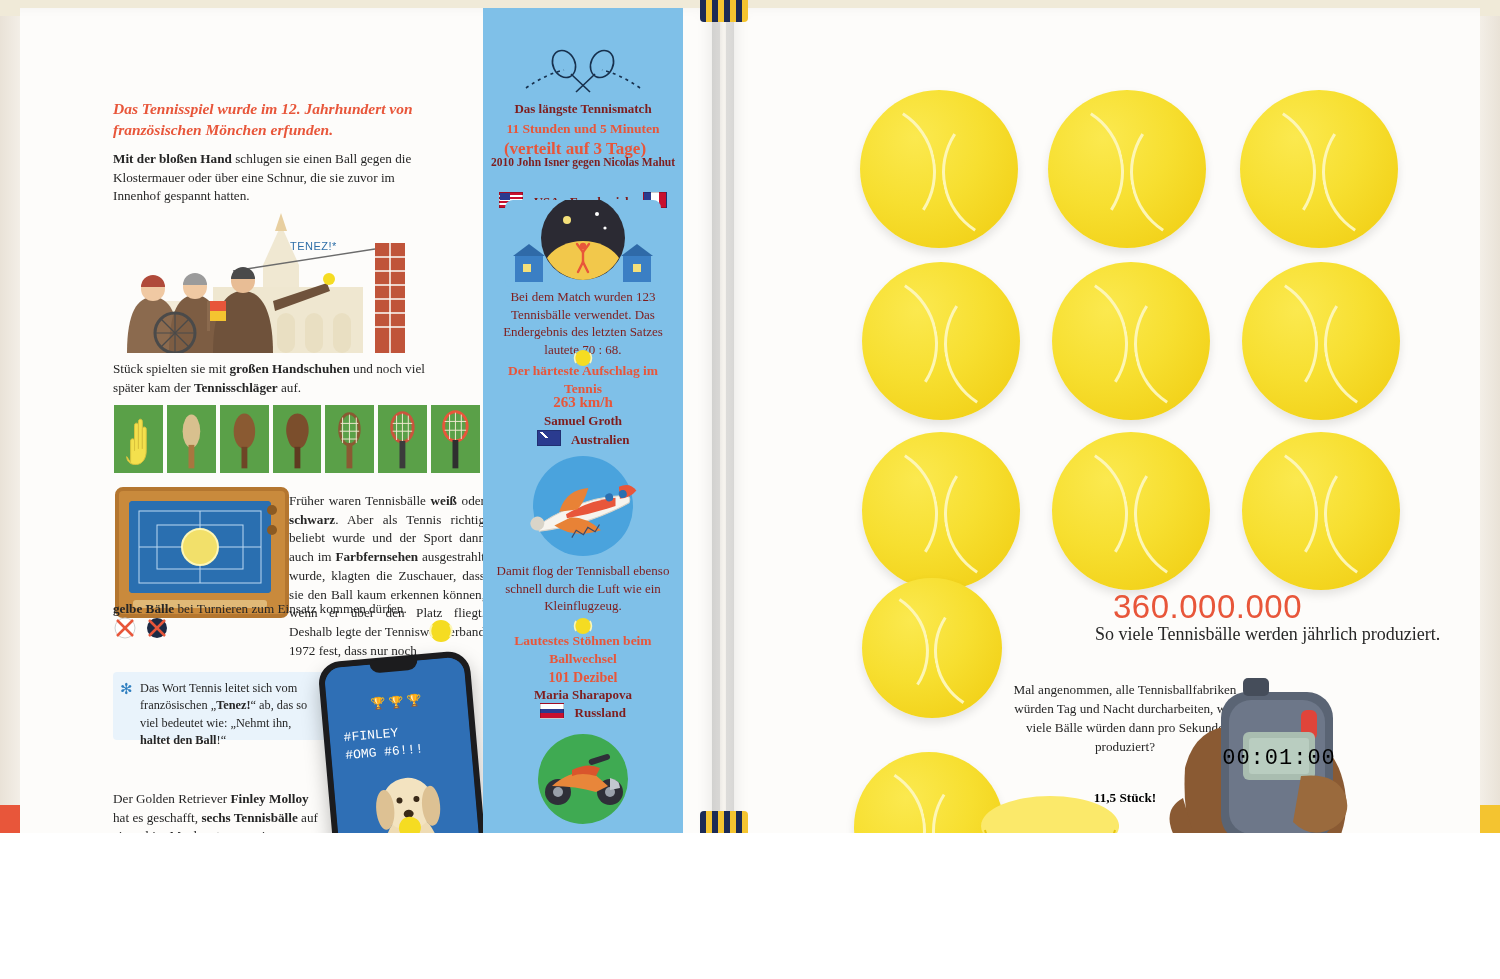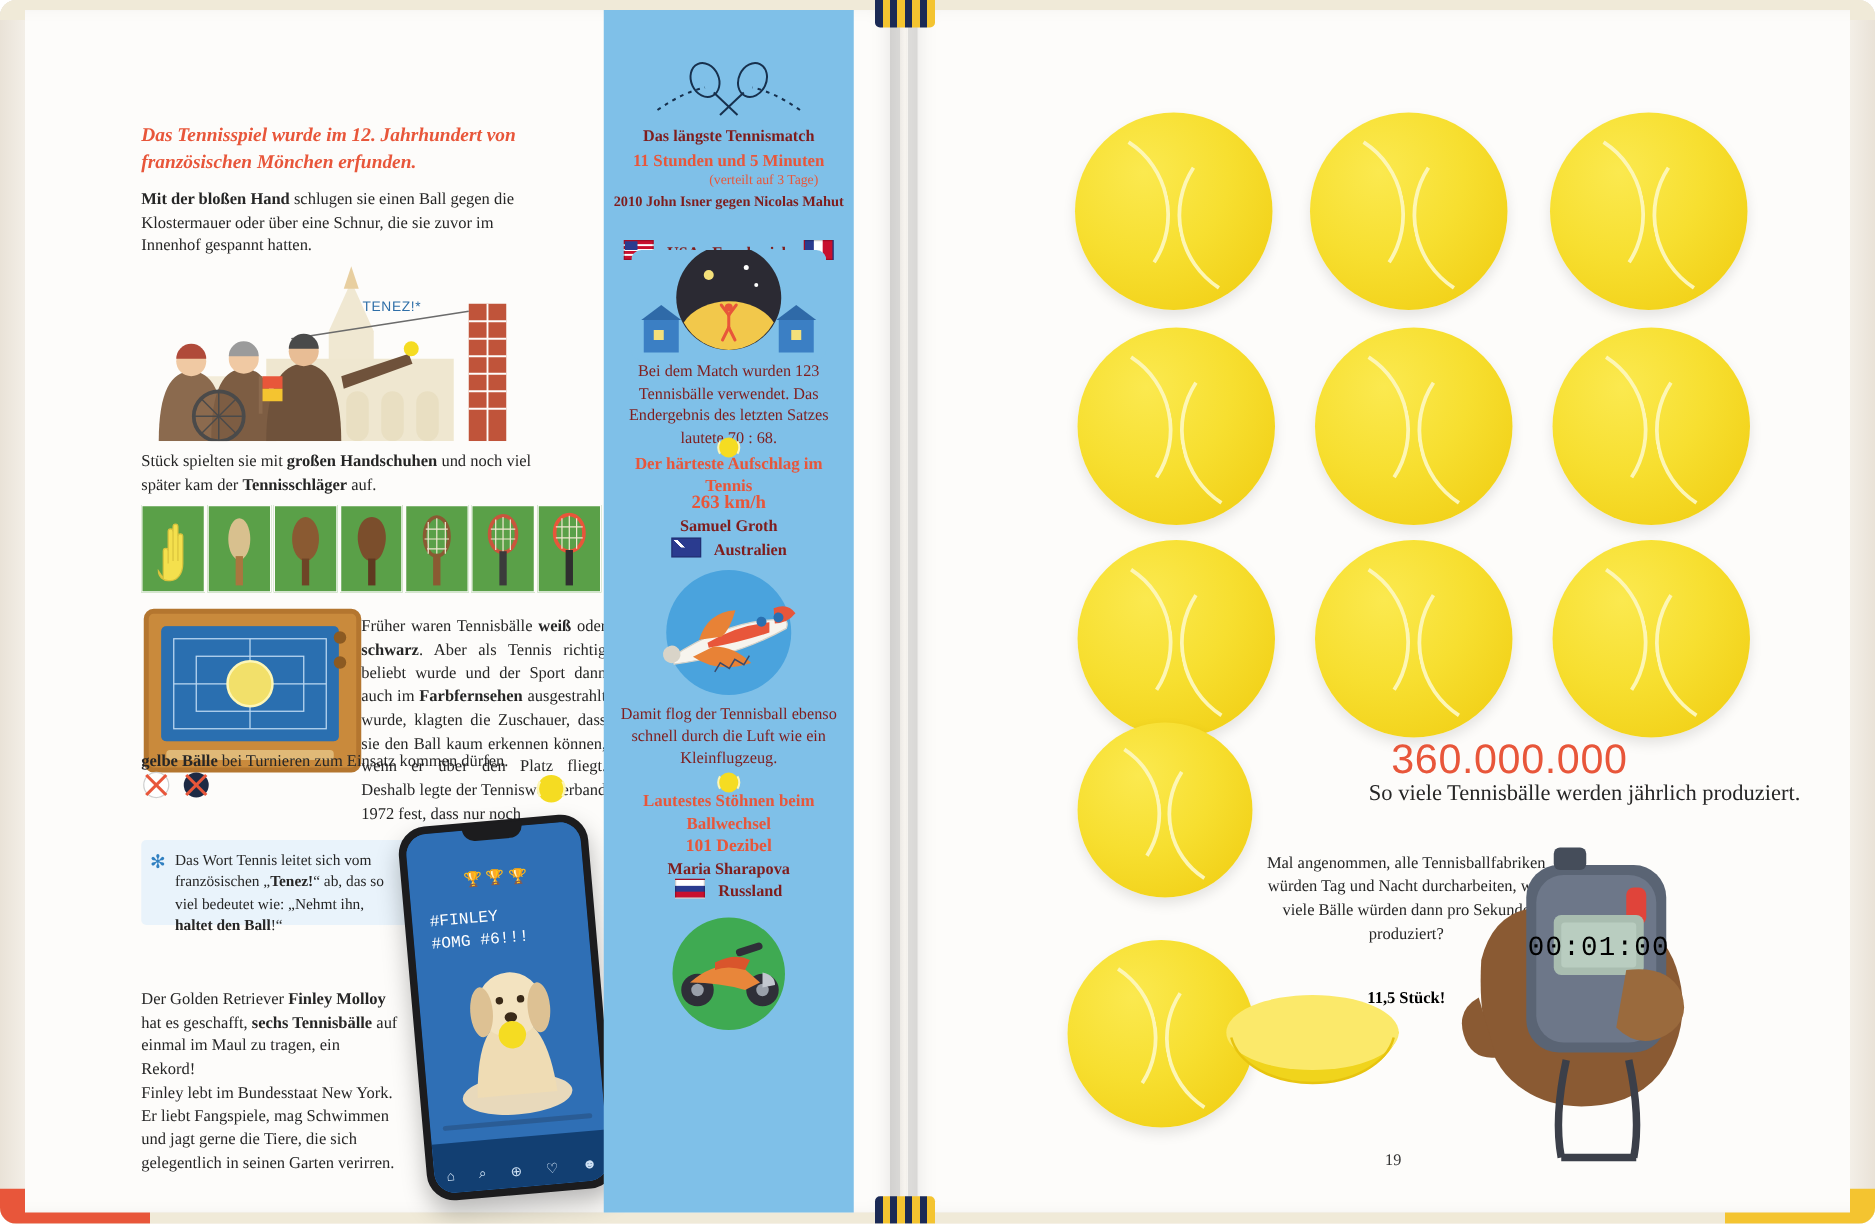--- a/index.html
+++ b/index.html
@@ -1,17 +1,17 @@
 <!DOCTYPE html>
 <html><head>
 <meta charset="utf-8">
 <style>
   html,body{margin:0;padding:0;background:#ffffff;}
   body{width:1500px;height:979px;overflow:hidden;font-family:"Liberation Sans",sans-serif;}
-  .page{position:relative;width:1500px;height:979px;background:#f2ede6;overflow:hidden;border-radius:13px;}
+  .page{position:relative;width:1500px;height:833px;background:#f2ede6;overflow:hidden;}
 
   
   .book-outer{position:absolute;inset:0;background:
      linear-gradient(90deg,#efe9e0 0px,#efe9e0 10px,#e6dfd4 10px,#e6dfd4 18px,transparent 18px),
      #f7f4ef;}
   .edge-left{position:absolute;left:0;top:0;width:40px;height:979px;
      background:linear-gradient(90deg,#e9e2d7,#fdfbf7);}
   .edge-right{position:absolute;right:0;top:0;width:40px;height:979px;
      background:linear-gradient(270deg,#e9e2d7,#fdfbf7);}
   .spine-band{position:absolute;left:712px;top:0;width:22px;height:979px;
@@ -328,21 +328,21 @@
         <path d="M6 40 q20 -14 38 -18" stroke-dasharray="3 4"></path>
         <path d="M120 40 q-20 -14 -38 -18" stroke-dasharray="3 4"></path>
       </g>
     </svg>
   </div>
 
   <div class="t blue-txt" style="left:488px;top:100px;width:190px;">
     <span class="blue-head">Das längste Tennismatch</span>
   </div>
   <div class="t blue-txt red" style="left:488px;top:120px;width:190px;font-size:13.5px;">11 Stunden und 5 Minuten</div>
-  <div class="t blue-txt red" style="left:516px;top:137px;width:190px;font-size:11px;font-weight:normal;">(verteilt auf 3 Tage)</div>
+  <div class="t blue-txt red" style="left:480px;top:137px;width:190px;font-size:17px;font-weight:bold;">(verteilt auf 3 Tage)</div>
   <div class="t blue-txt" style="left:488px;top:155px;width:190px;font-size:11.5px;font-weight:bold;">2010 John Isner gegen Nicolas Mahut</div>
   <div style="position:absolute;left:488px;top:172px;width:190px;text-align:center;margin-top:20px;">
     <span class="flag" style="background:
         repeating-linear-gradient(180deg,#c8102e 0 2px,#ffffff 2px 4px);position:relative;">
       <span style="position:absolute;left:0;top:0;width:10px;height:7px;background:#2a3b8f;display:block;"></span>
     </span>
     <span class="blue-txt blue-head" style="font-size:13px;padding:0 6px;">USA - Frankreich</span>
     <span class="flag" style="background:linear-gradient(90deg,#2a3b8f 0 33%,#ffffff 33% 66%,#c8102e 66% 100%);"></span>
   </div>
 

